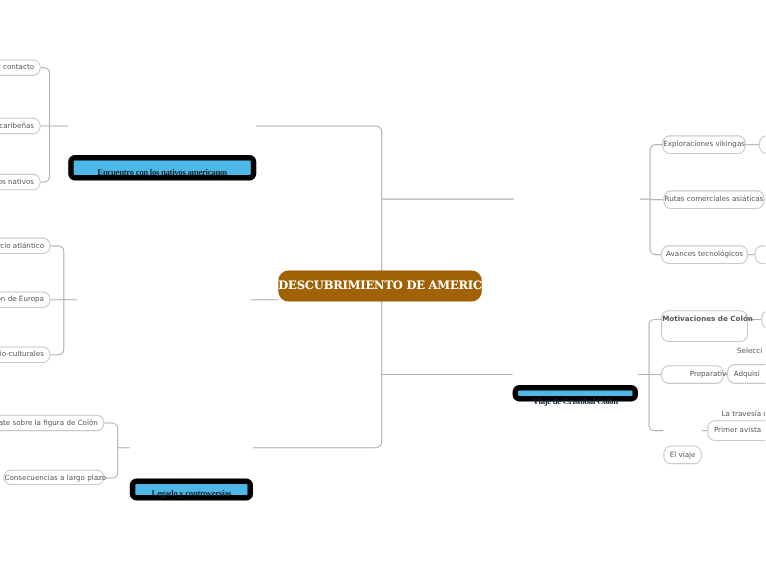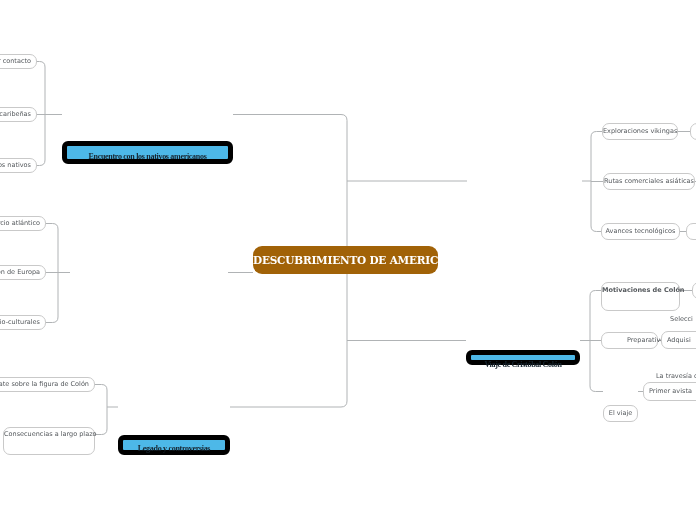--- a/index.html
+++ b/index.html
@@ -107,21 +107,21 @@
 
   <div class="child cutL" style="left:-60px;top:54px;width:97px;height:15px;line-height:13px;">r contacto</div>
   <div class="child cutL" style="left:-60px;top:107px;width:97px;height:15px;line-height:13px;">caribeñas</div>
   <div class="child cutL" style="left:-60px;top:158px;width:97px;height:15px;line-height:13px;">os nativos</div>
 
   <div class="child cutL" style="left:-60px;top:216px;width:106px;height:15px;line-height:13px;">ercio atlántico</div>
   <div class="child cutL" style="left:-60px;top:265px;width:106px;height:15px;line-height:13px;">ción de Europa</div>
   <div class="child cutL" style="left:-60px;top:315px;width:106px;height:15px;line-height:13px;">ocio-culturales</div>
 
   <div class="child cutL" style="left:-60px;top:377px;width:155px;height:15px;line-height:13px;">ebate sobre la figura de Colón</div>
-  <div class="child" style="left:3px;top:427px;width:92px;height:28px;line-height:13px;">Consecuencias a largo plazo</div>
+  <div class="child" style="left:3px;top:427px;width:92px;height:14px;line-height:13px;">Consecuencias a largo plazo</div>
 
   <div class="child" style="left:602px;top:123px;width:76px;height:17px;line-height:15px;">Exploraciones vikingas</div>
   <div class="child" style="left:603px;top:173px;width:92px;height:17px;line-height:15px;">Rutas comerciales asiáticas</div>
   <div class="child" style="left:601px;top:223px;width:79px;height:17px;line-height:15px;">Avances tecnológicos</div>
 
   <div class="child" style="left:601px;top:282px;width:79px;height:29px;line-height:15px;font-weight:bold;">Motivaciones de Colón</div>
   <div class="child" style="left:601px;top:332px;width:57px;height:17px;line-height:15px;padding-left:25px;">Preparativos</div>
   <div class="child" style="left:603px;top:383px;width:35px;height:17px;line-height:15px;margin-top:22px;">El viaje</div>
 
   <div class="child" style="left:690px;top:123px;width:40px;height:17px;"></div>

